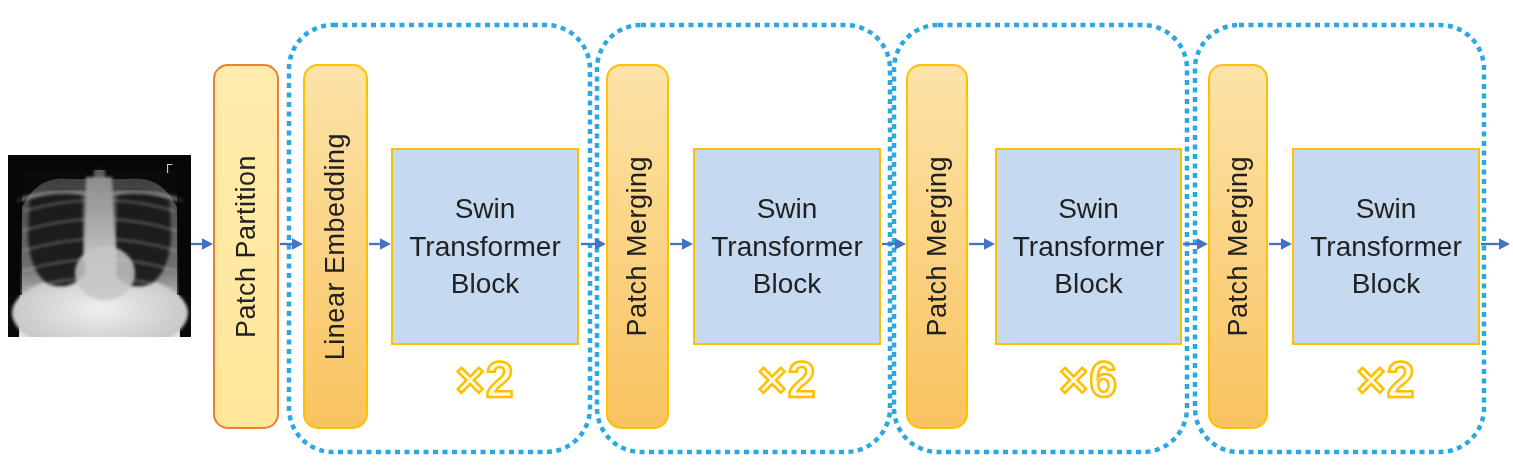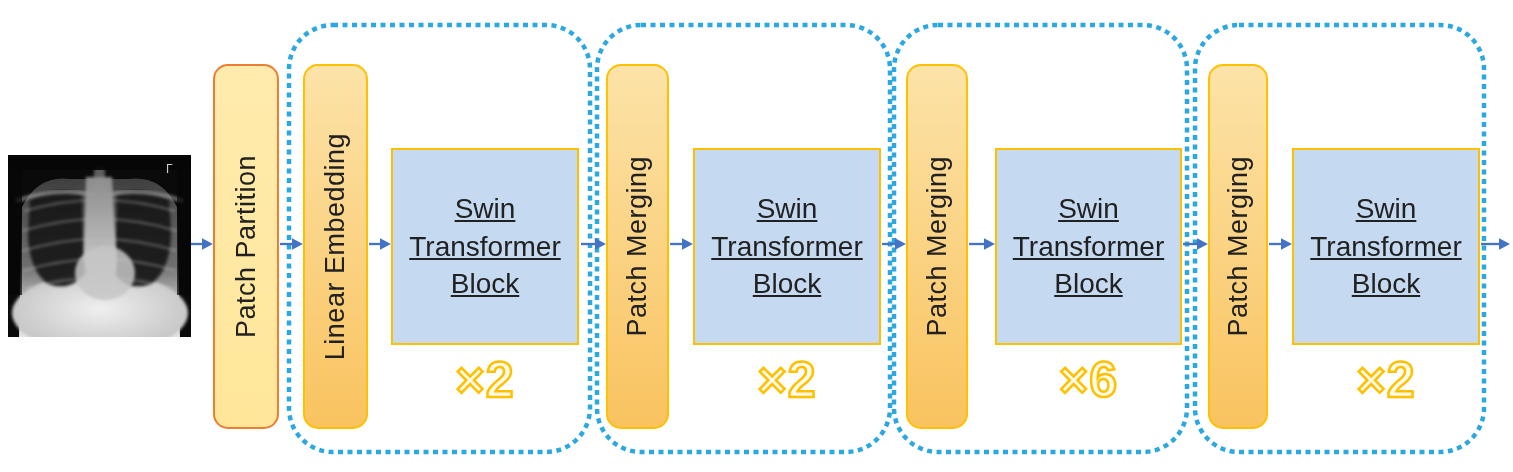--- a/index.html
+++ b/index.html
@@ -45,21 +45,20 @@
   .block{
     position:absolute;z-index:2;
     box-sizing:border-box;
     background:var(--swin-fill,#C5D9F0);
     border:2px solid var(--swin-border,#FFC000);
     display:flex;align-items:center;justify-content:center;
     text-align:center;
     font-size:28px;line-height:1.34;
     color:var(--text,#212121);
     padding:0 8px;
-    text-decoration:underline;
   }
   .mult{
     position:absolute;z-index:2;
     text-align:center;
     font-size:50px;font-weight:bold;
     line-height:56px;
     color:var(--multiplier-fill,#FFFBEA);
     -webkit-text-stroke:2.5px var(--multiplier-stroke,#FFC000);
     letter-spacing:1px;
   }

